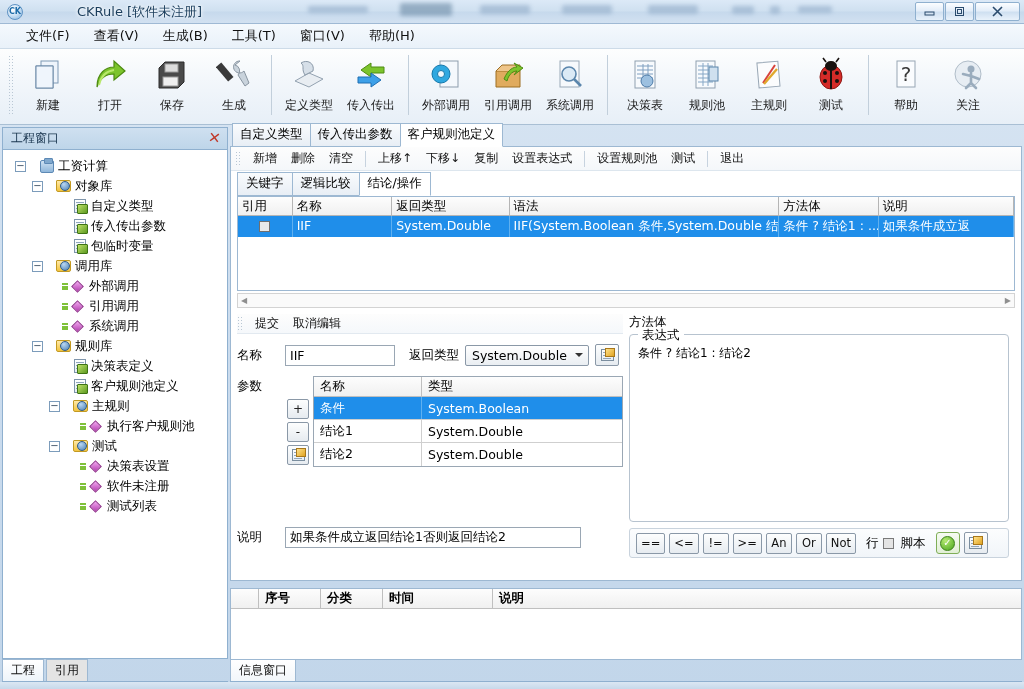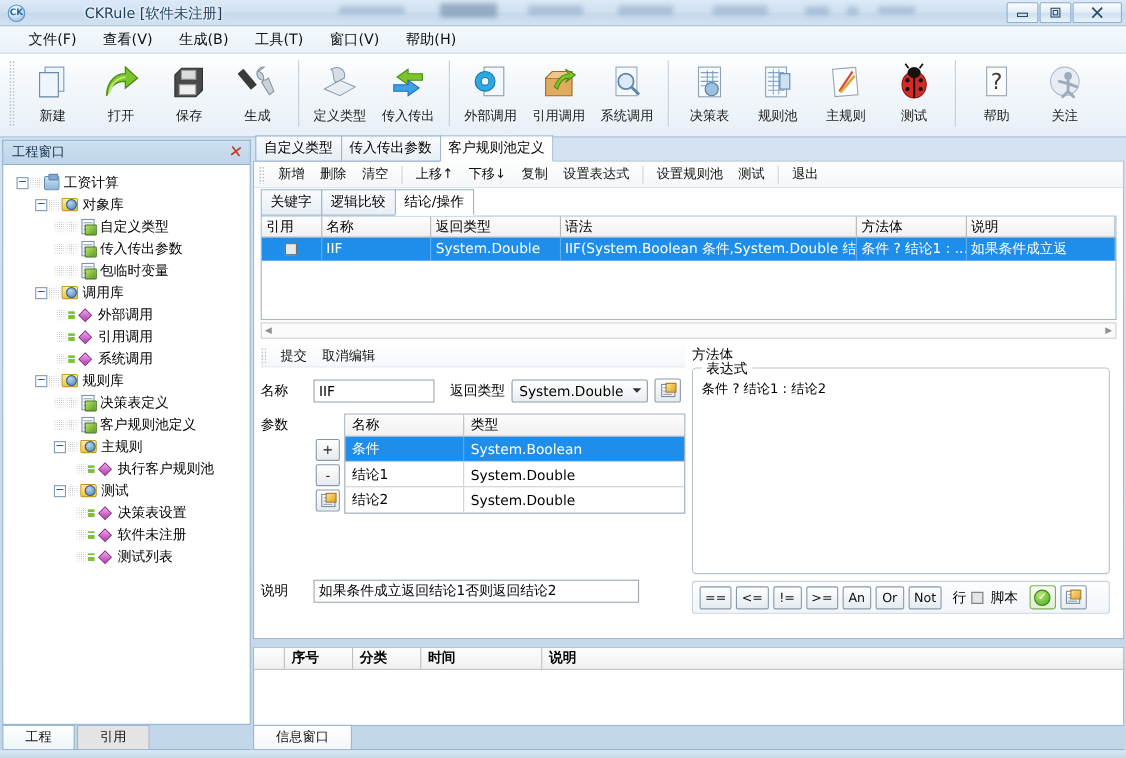--- a/index.html
+++ b/index.html
@@ -116,21 +116,21 @@
       background:linear-gradient(135deg,#bde06a,#5d9a1f);border:1px solid #3f7414;border-radius:1px;}
   .ic-diamond { width:9px;height:9px;background:linear-gradient(135deg,#f3a6f0,#b23fae);transform:rotate(45deg);border:1px solid #8b2a87;}
   .ic-eq { width:6px;height:7px;flex:none;margin-right:1px;
       background: linear-gradient(180deg,#7fc13a 0 2px, transparent 2px 3px, #7fc13a 3px 5px);}
   #lp-tabs {
     position:absolute; left:2px; top:660px; width:226px; height:22px;
     display:flex; align-items:flex-end; gap:2px;
     border-bottom:1px solid #8fb0cf;
   }
   .btab {
-    padding:2px 20px; font-size:12px; color:#111;
+    padding:2px 8px; font-size:12px; color:#111;
     background:linear-gradient(180deg,#ffffff,#eef4fa);
     border:1px solid #9db8d2; border-bottom:none;
   }
   .btab.sel { background:#e4e4e4; }
   
   #main {
     position:absolute; left:230px; top:127px; width:792px; height:455px;
   }
   #maintabs { display:flex; align-items:flex-end; height:20px; padding-left:2px;}
   .mtab {

